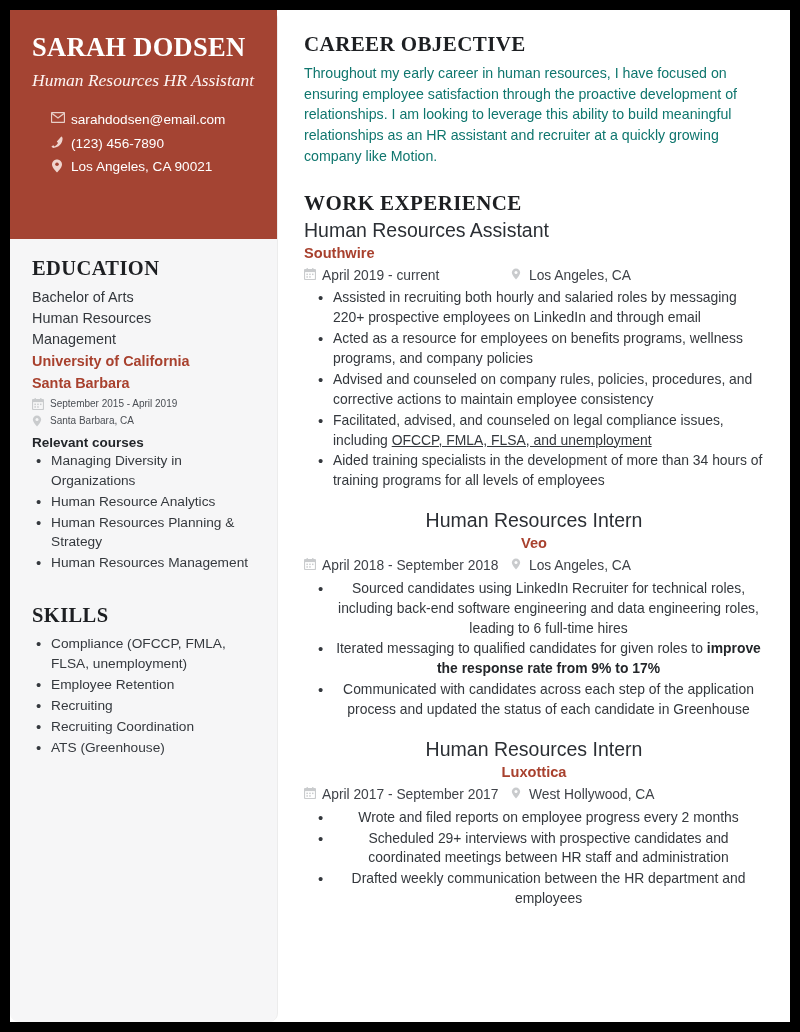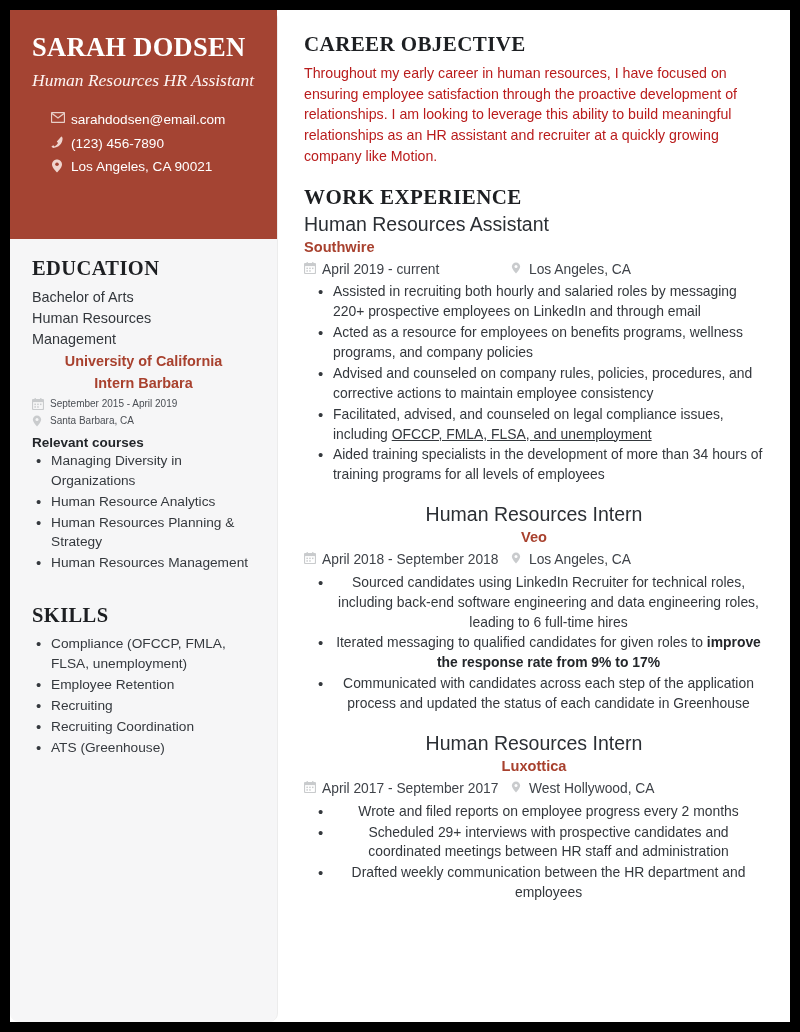--- a/index.html
+++ b/index.html
@@ -104,21 +104,20 @@
     line-height: 1.46;
     color: #33373c;
   }
 
   .edu-school {
     font-size: 14.4px;
     line-height: 1.46;
     color: #a8412e;
     font-weight: 700;
     margin-top: 1px;
-    text-align: center;
   }
 
   .meta-row {
     display: flex;
     align-items: flex-start;
     font-size: 10px;
     line-height: 1.5;
     color: #4a4e54;
     margin-top: 2px;
   }
@@ -174,24 +173,24 @@
     font-weight: bold;
     font-size: 21px;
     letter-spacing: 0.4px;
     color: #1d1f22;
     margin-bottom: 6px;
   }
 
   .objective-text {
     font-size: 14.2px;
     line-height: 1.46;
-    color: #b91c1c;
-  }
-
-  .work-heading { margin-top: 18px; margin-bottom: 2px; }
+    color: #0f766e;
+  }
+
+  .work-heading { margin-top: 24px; margin-bottom: 2px; }
 
   .job { margin-bottom: 2px; }
   .job + .job { margin-top: 17px; text-align: center; }
 
   .job-role {
     font-size: 19.5px;
     line-height: 1.3;
     color: #2b2f34;
     font-weight: 400;
   }
@@ -286,21 +285,21 @@
     </div>
 
     <div class="sidebar-body">
 
       <section>
         <h2 class="sb-section-title">EDUCATION</h2>
         <div class="edu-line">Bachelor of Arts</div>
         <div class="edu-line">Human Resources</div>
         <div class="edu-line">Management</div>
         <div class="edu-school">University of California</div>
-        <div class="edu-school">Intern Barbara</div>
+        <div class="edu-school">Santa Barbara</div>
 
         <div class="meta-row">
           <span class="meta-icon">
             <svg width="12" height="12" viewBox="0 0 12 12">
                 <rect x="0.5" y="1.5" width="11" height="10" rx="1" fill="none" stroke="#c9cbcd" stroke-width="1.2"></rect>
                 <rect x="0.5" y="1.5" width="11" height="2.6" fill="#c9cbcd"></rect>
                 <rect x="2.6" y="0" width="1.2" height="2.6" fill="#c9cbcd"></rect>
                 <rect x="8.2" y="0" width="1.2" height="2.6" fill="#c9cbcd"></rect>
                 <rect x="2.4" y="5.6" width="1.5" height="1.5" fill="#c9cbcd"></rect>
                 <rect x="5.2" y="5.6" width="1.5" height="1.5" fill="#c9cbcd"></rect>

